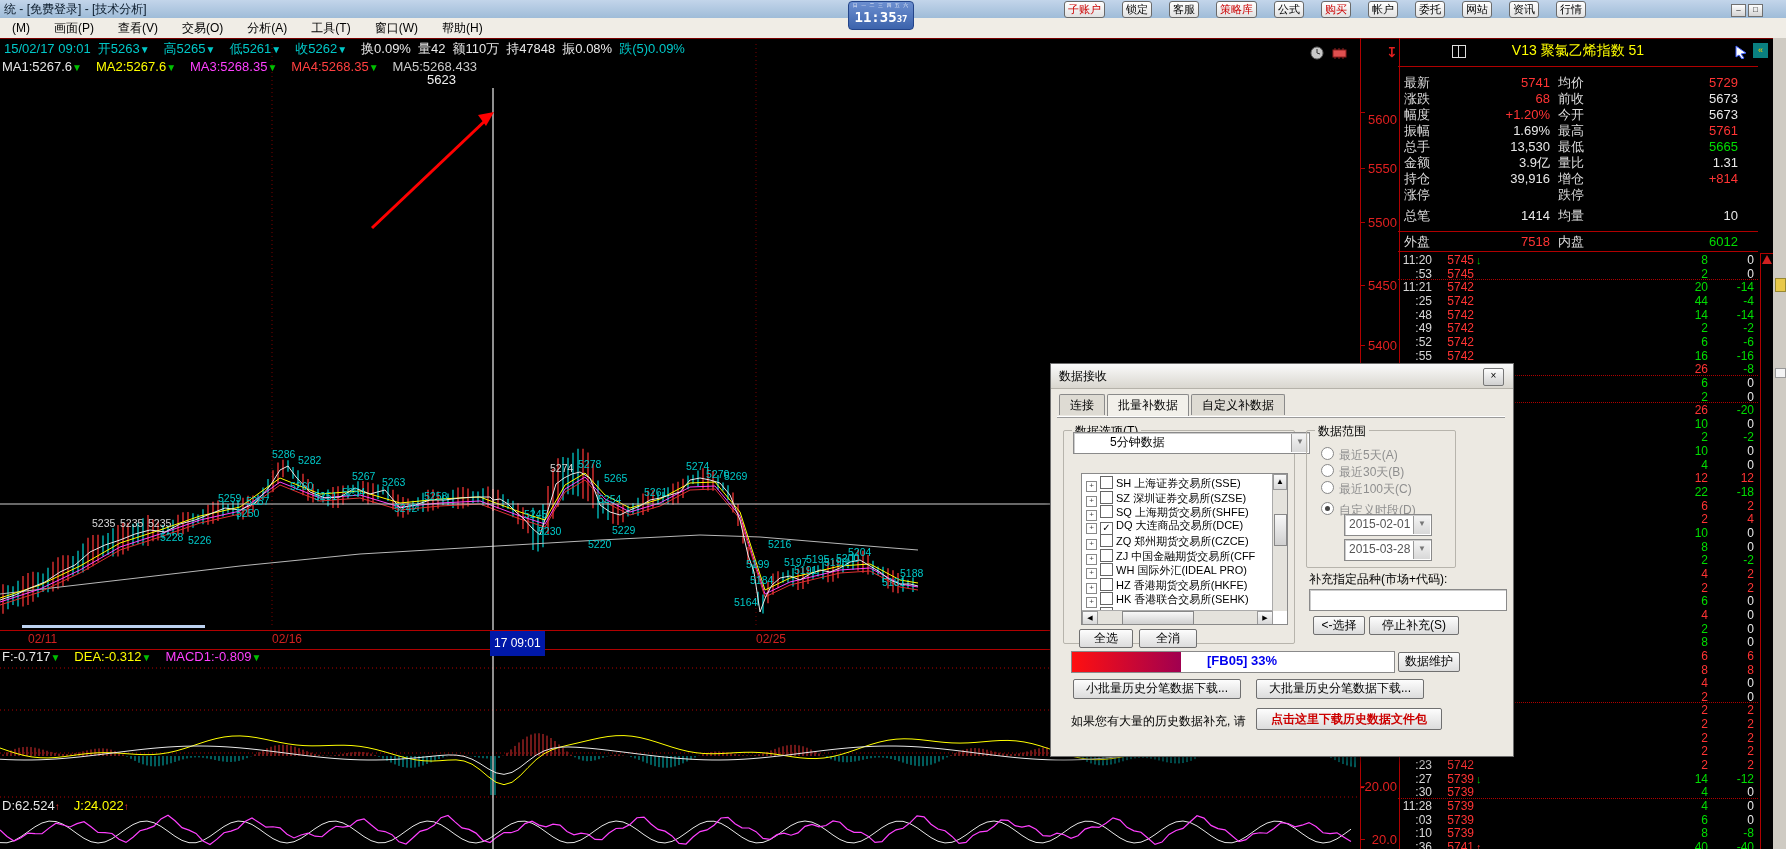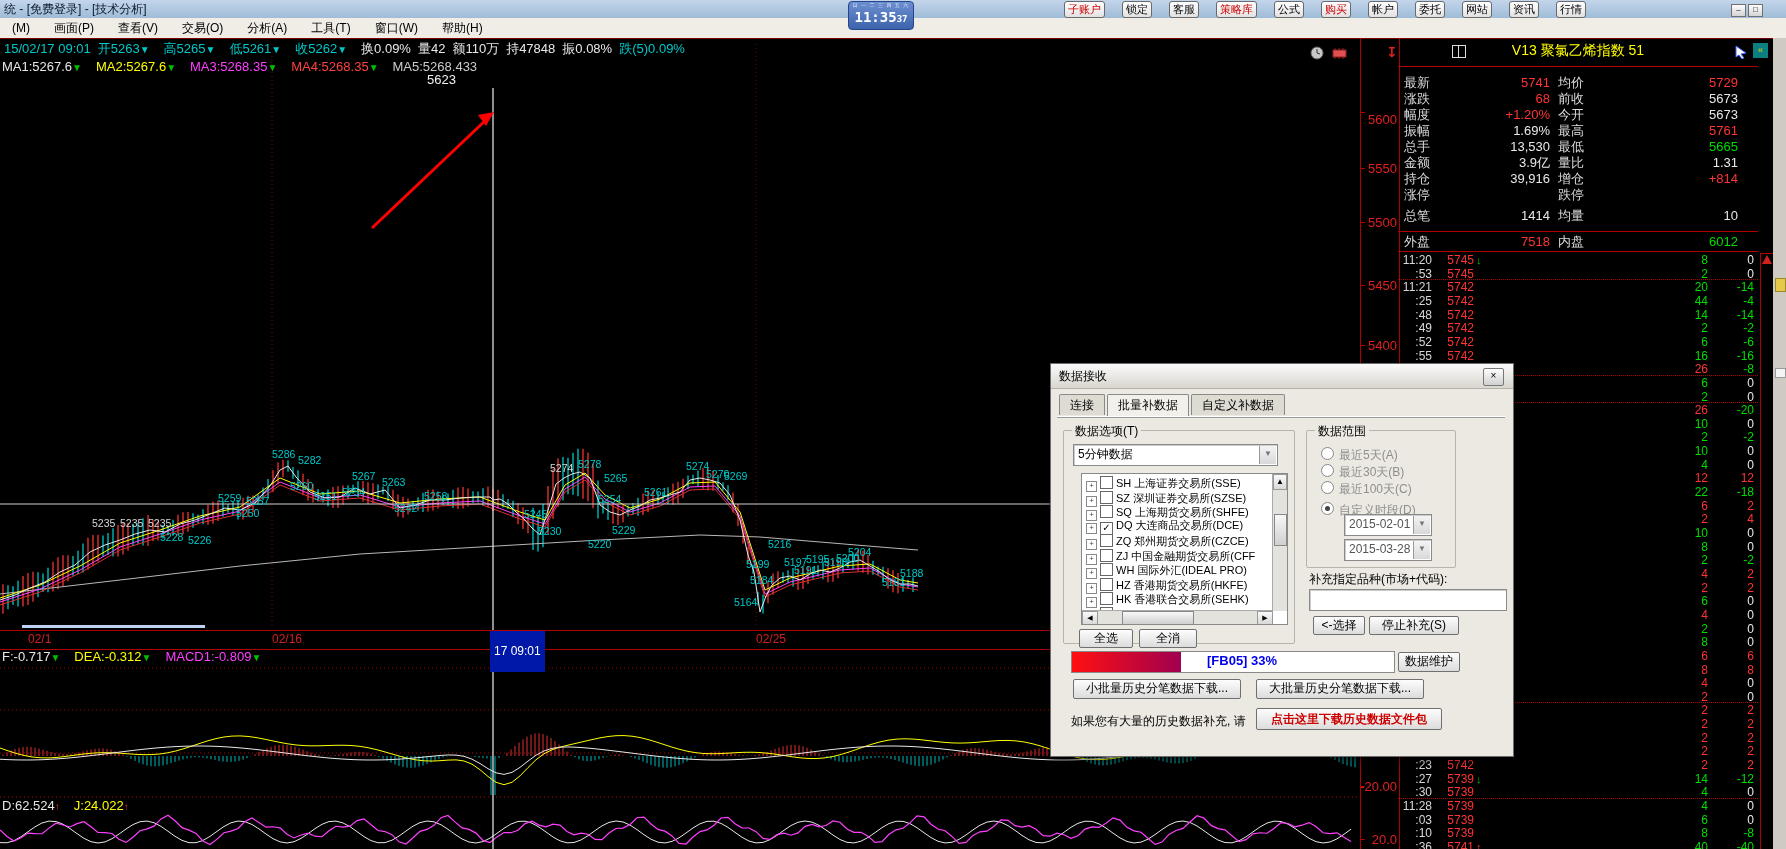--- a/index.html
+++ b/index.html
@@ -28,21 +28,21 @@
   .redline{position:absolute;left:0;top:38px;width:1786px;height:1px;background:#7a0000;}
   #csvg{position:absolute;left:0;top:38px;z-index:1;}
   .inforow{position:absolute;z-index:2;font-size:13px;white-space:nowrap;}
   .inforow span{margin-right:7px;}
   .c-cyan{color:#00c8c8;} .c-white{color:#e8e8e8;} .c-yel{color:#ffff00;} .c-mag{color:#ff40ff;}
   .c-red{color:#ff3434;} .c-green{color:#00dd00;} .c-gray{color:#cccccc;} .c-org{color:#ff4040;}
   .aup{color:#ff3434;} .adn{color:#00c000;}
   .timeaxis{position:absolute;left:0;top:630px;width:1360px;height:18px;z-index:2;background:#000;
             border-top:1px solid #b00000;border-bottom:1px solid #b00000;font-size:12px;}
   .tlabel{position:absolute;top:1px;color:#d02020;}
-  .tlabel.hl{background:#0018a8;color:#fff;padding:12px 4px;top:0;height:17px;line-height:17px;}
+  .tlabel.hl{background:#0018a8;color:#fff;padding:4px 4px;top:0;height:17px;line-height:17px;}
   .hscroll-ind{position:absolute;left:22px;top:625px;width:183px;height:3px;background:#bcd2f0;z-index:2;}
   
   .axiscol{position:absolute;left:1360px;top:38px;width:38px;height:811px;z-index:2;
            border-left:1px solid #b00000;border-right:1px solid #b00000;}
   .pticklab{position:absolute;right:2px;font-size:13px;color:#e02020;transform:translateY(-50%);}
   .ptickdash{position:absolute;left:0;width:4px;height:1px;background:#b00000;}
   
   .qpanel{position:absolute;left:1398px;top:38px;width:375px;height:811px;z-index:3;font-size:13px;}
   .qheader{position:absolute;left:0;top:4px;width:360px;height:22px;color:#ffff00;text-align:center;font-size:14px;}
   .qhline{position:absolute;left:0;top:28px;width:360px;height:1px;background:#b00000;}
@@ -741,21 +741,21 @@
       <text x="882" y="548" fill="#00c8c8" font-size="10.5" font-family="Liberation Sans,sans-serif">5181</text>
       <text x="900" y="539" fill="#00c8c8" font-size="10.5" font-family="Liberation Sans,sans-serif">5188</text>
     </svg>
 
   <div class="inforow" id="info1" style="left:4px;top:40px;"><span class="c-cyan">15/02/17 09:01</span><span class="c-cyan">开5263<span class="c-cyan" style="font-size: 10px;">▼</span></span><span class="c-cyan">高5265<span class="c-cyan" style="font-size: 10px;">▼</span></span><span class="c-cyan">低5261<span class="c-cyan" style="font-size: 10px;">▼</span></span><span class="c-cyan">收5262<span class="c-cyan" style="font-size: 10px;">▼</span></span><span class="c-white">换0.09%</span><span class="c-white">量42</span><span class="c-white">额110万</span><span class="c-white">持47848</span><span class="c-white">振0.08%</span><span class="c-cyan">跌(5)0.09%</span></div>
   <div class="inforow" id="info2" style="left:2px;top:59px;"><span class="c-white">MA1:5267.6<span class="adn" style="font-size: 10px;">▼</span></span><span class="c-yel">MA2:5267.6<span class="adn" style="font-size: 10px;">▼</span></span><span class="c-mag">MA3:5268.35<span class="adn" style="font-size: 10px;">▼</span></span><span class="c-org">MA4:5268.35<span class="adn" style="font-size: 10px;">▼</span></span><span class="c-gray">MA5:5268.433</span></div>
   <div class="inforow" id="macdrow" style="left:2px;top:649px;"><span class="c-white">F:-0.717<span class="adn" style="font-size: 10px;">▼</span></span><span class="c-yel">DEA:-0.312<span class="adn" style="font-size: 10px;">▼</span></span><span class="c-mag">MACD1:-0.809<span class="adn" style="font-size: 10px;">▼</span></span></div>
   <div class="inforow" id="kdjrow" style="left:2px;top:798px;"><span class="c-white">D:62.524<span class="aup" style="font-size: 10px;">↑</span></span><span class="c-yel">J:24.022<span class="aup" style="font-size: 10px;">↑</span></span></div>
 
   <div class="timeaxis" id="taxis">
-      <div class="tlabel" style="left: 28px;">02/1</div>
+      <div class="tlabel" style="left: 28px;">02/11</div>
       <div class="tlabel" style="left: 272px;">02/16</div>
       <div class="tlabel hl" style="left: 490px;">17 09:01</div>
       <div class="tlabel" style="left: 756px;">02/25</div>
     </div>
   <div class="hscroll-ind"></div>
 
   <div class="cicons">
     <svg width="15" height="15">
         <circle cx="7" cy="7" r="6" fill="#c8c8c8" stroke="#666"></circle>
         <line x1="7" y1="7" x2="7" y2="3" stroke="#333"></line>
@@ -1156,21 +1156,21 @@
     <div class="dtabs" id="dtabs">
         <div class="dtab">连接</div>
         <div class="dtab active">批量补数据</div>
         <div class="dtab">自定义补数据</div>
       </div>
     <div class="dtabline"></div>
 
     <div class="group" style="left:12px;top:66px;width:230px;height:212px;">
       <span class="glab">数据选项(T)</span>
     </div>
-    <div class="combo" style="left:22px;top:80px;width:203px;height:20px;">
+    <div class="combo" style="left:22px;top:68px;width:203px;height:20px;padding-left:32px;">
       <span class="cv">5分钟数据</span>
       <span class="carr">▼</span>
     </div>
     <div class="dlist" id="dlist">
         <div class="drow"><span class="expbox">+</span><span class="chk"></span><span class="xc">SH</span> <span class="xn">上海证券交易所(SSE)</span></div>
         <div class="drow"><span class="expbox">+</span><span class="chk"></span><span class="xc">SZ</span> <span class="xn">深圳证券交易所(SZSE)</span></div>
         <div class="drow"><span class="expbox">+</span><span class="chk"></span><span class="xc">SQ</span> <span class="xn">上海期货交易所(SHFE)</span></div>
         <div class="drow"><span class="expbox">+</span><span class="chk">✓</span><span class="xc">DQ</span> <span class="xn">大连商品交易所(DCE)</span></div>
         <div class="drow"><span class="expbox">+</span><span class="chk"></span><span class="xc">ZQ</span> <span class="xn">郑州期货交易所(CZCE)</span></div>
         <div class="drow"><span class="expbox">+</span><span class="chk"></span><span class="xc">ZJ</span> <span class="xn">中国金融期货交易所(CFF</span></div>

